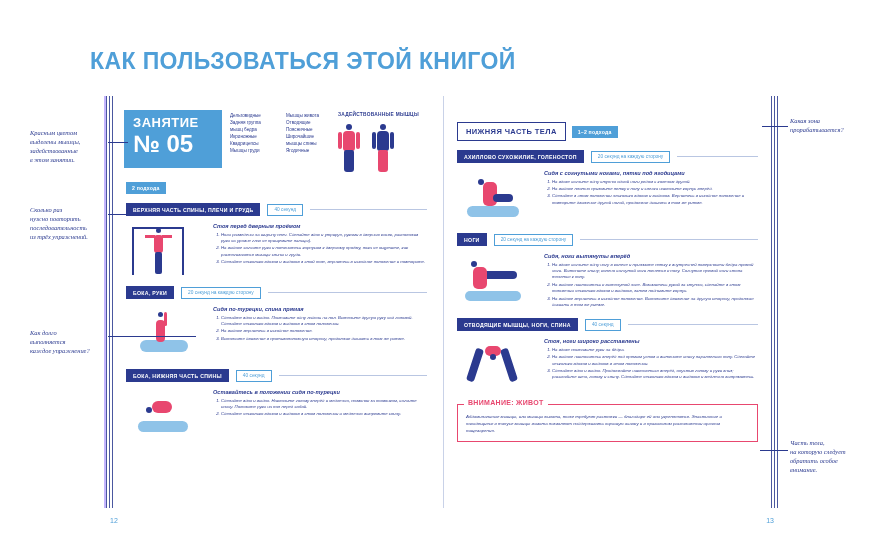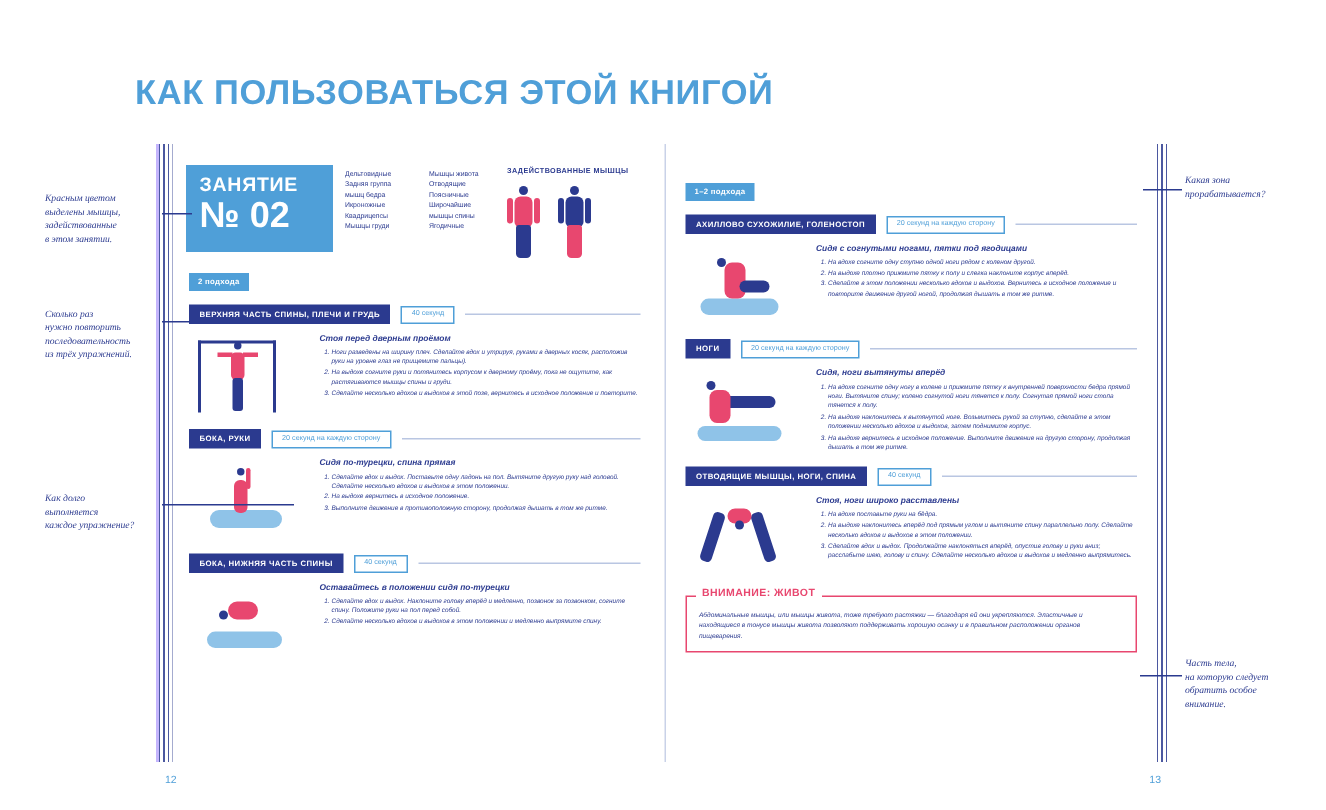--- a/index.html
+++ b/index.html
@@ -179,21 +179,21 @@
 
 <div class="spread">
   <div class="stripe-left"></div>
   <div class="stripe-right"></div>
   <div class="spine"></div>
 
   <div class="page left">
 
     <div class="lesson-badge">
       <div class="l1">ЗАНЯТИЕ</div>
-      <div class="l2">№ 02</div>
+      <div class="l2">№ 05</div>
     </div>
 
     <div class="muscle-cols">
       <div class="col">
         <div>Дельтовидные</div>
         <div>Задняя группа</div>
         <div>мышц бедра</div>
         <div>Икроножные</div>
         <div>Квадрицепсы</div>
         <div>Мышцы груди</div>
@@ -296,20 +296,21 @@
           <li>Сделайте несколько вдохов и выдохов в этом положении и медленно выпрямите спину.</li>
         </ol>
       </div>
     </div>
 
   </div>
 
   <div class="page right">
 
     <div class="section-row" style="margin-top: 14px;">
+      <div class="section-title">НИЖНЯЯ ЧАСТЬ ТЕЛА</div>
       <div class="pill">1–2 подхода</div>
     </div>
 
     <div class="sub-row">
       <div class="subbar">АХИЛЛОВО СУХОЖИЛИЕ, ГОЛЕНОСТОП</div>
       <div class="timebox">20 секунд на каждую сторону</div>
       <div class="rule"></div>
     </div>
     <div class="exercise">
       <div class="ex-art">

